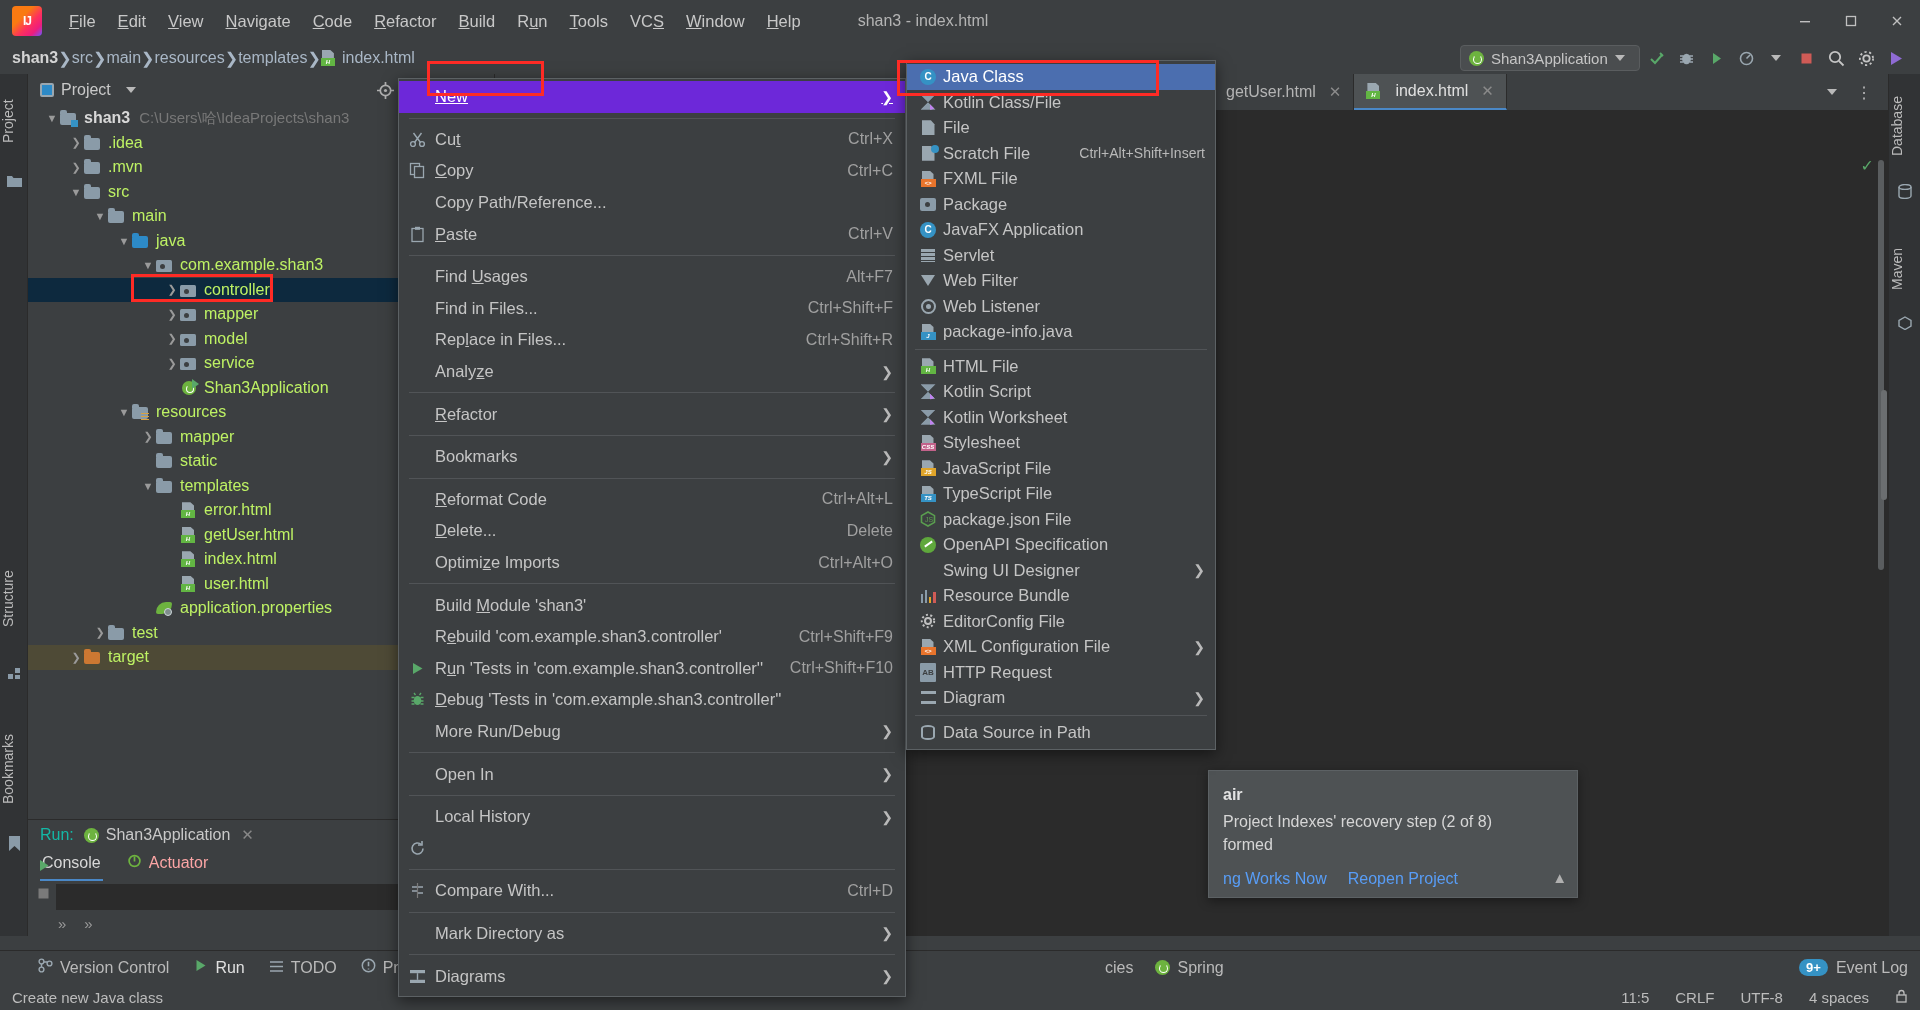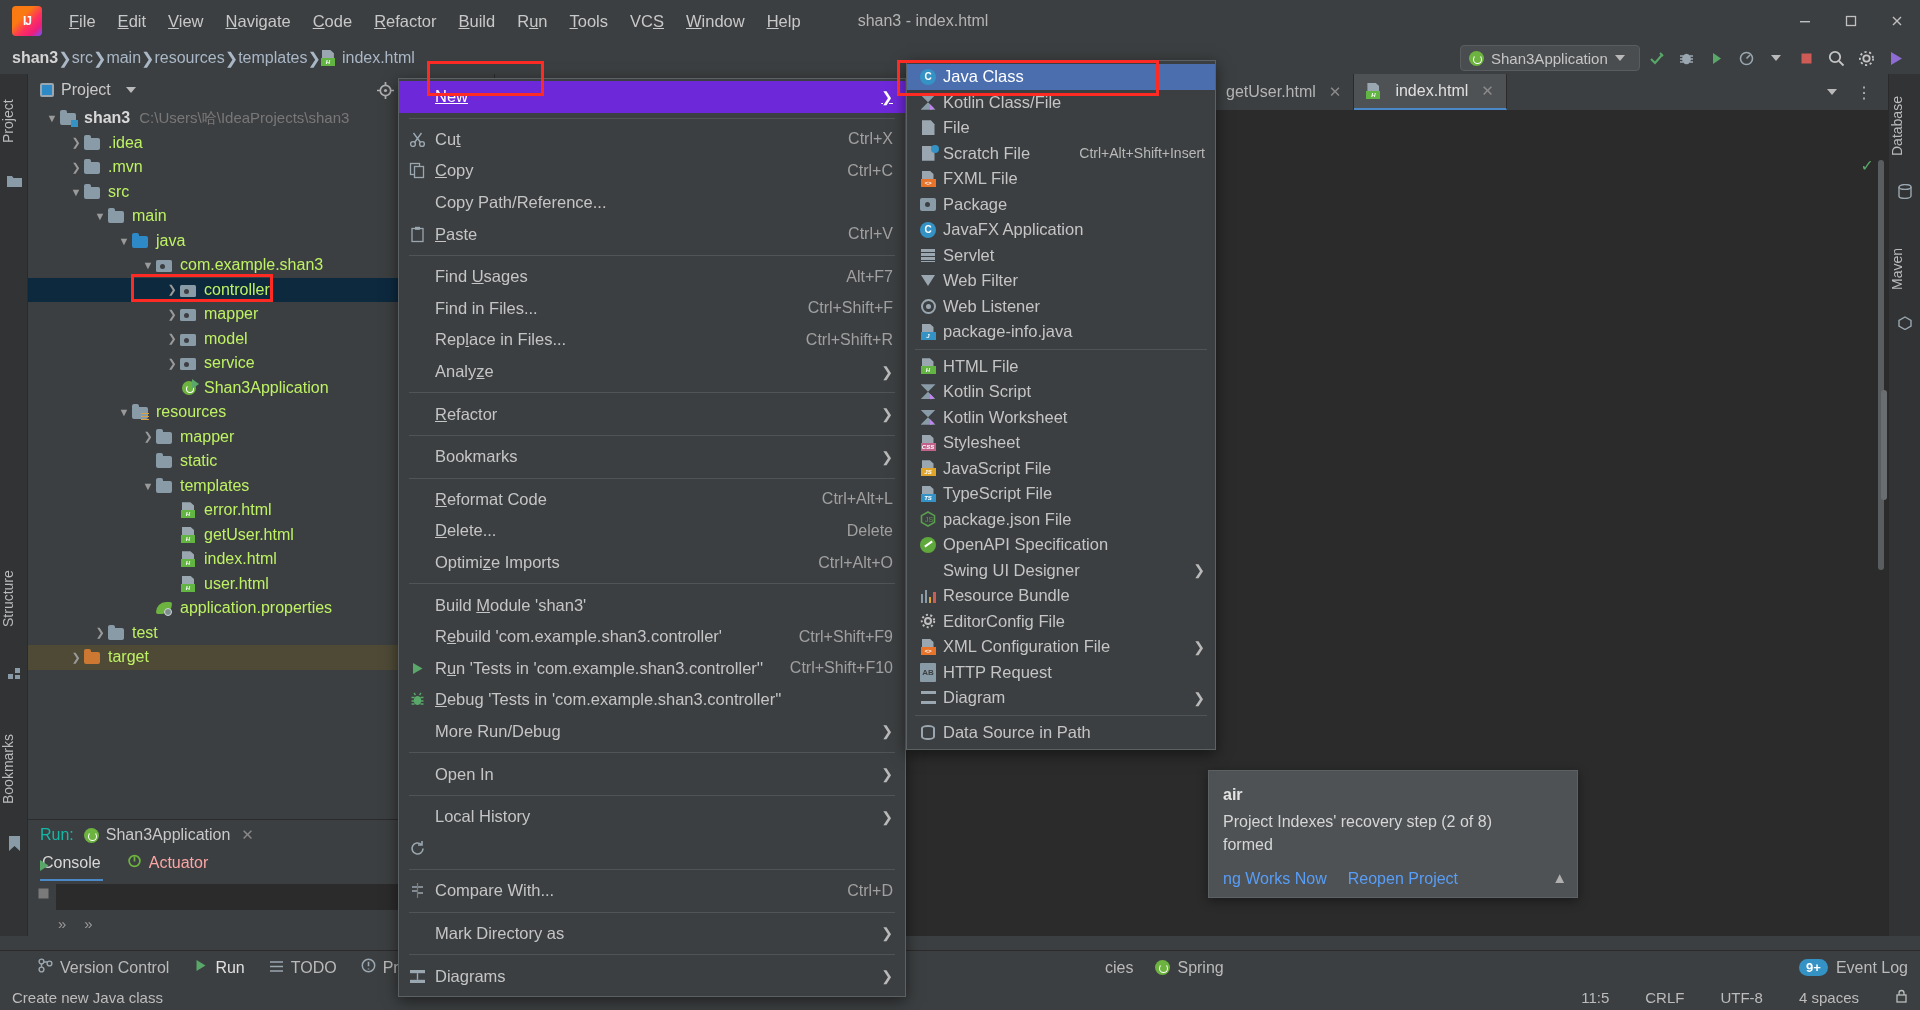--- a/index.html
+++ b/index.html
@@ -195,21 +195,21 @@
   .bb { display:flex; align-items:center; gap:7px; }
   .bb.active { color:#e0e0e0; }
   .bottombar-right { position:absolute; right:12px; display:flex; align-items:center; gap:8px; }
   .badge-count { background:#3592c4; color:#fff; border-radius:9px; padding:1px 7px; font-size:13px; font-weight:bold; }
 
   
   .statusbar {
     position:absolute; left:0; bottom:0; width:1920px; height:26px; background:#3c3f41;
     display:flex; align-items:center; padding-left:12px; font-size:15px; color:#bcbcbc; gap:6px;
   }
-  .statusbar .sright { position:absolute; right:12px; display:flex; align-items:center; gap:36px; }
+  .statusbar .sright { position:absolute; right:12px; display:flex; align-items:center; gap:26px; }
 
   
   .ctxmenu {
     position:absolute; left:398px; top:78px; width:508px;
     background:#3c3f41; border:1px solid #5c6164; box-shadow:0 4px 14px rgba(0,0,0,.5);
     z-index:800; padding:2px 0 4px 0; font-size:16.5px;
   }
   .cmi { display:flex; align-items:center; height:31.6px; padding:0 12px 0 0; color:#c5c5c5; white-space:nowrap; }
   .cmi .ico { width:36px; display:flex; align-items:center; justify-content:center; flex:0 0 auto; }
   .cmi .lbl { flex:1 1 auto; }

